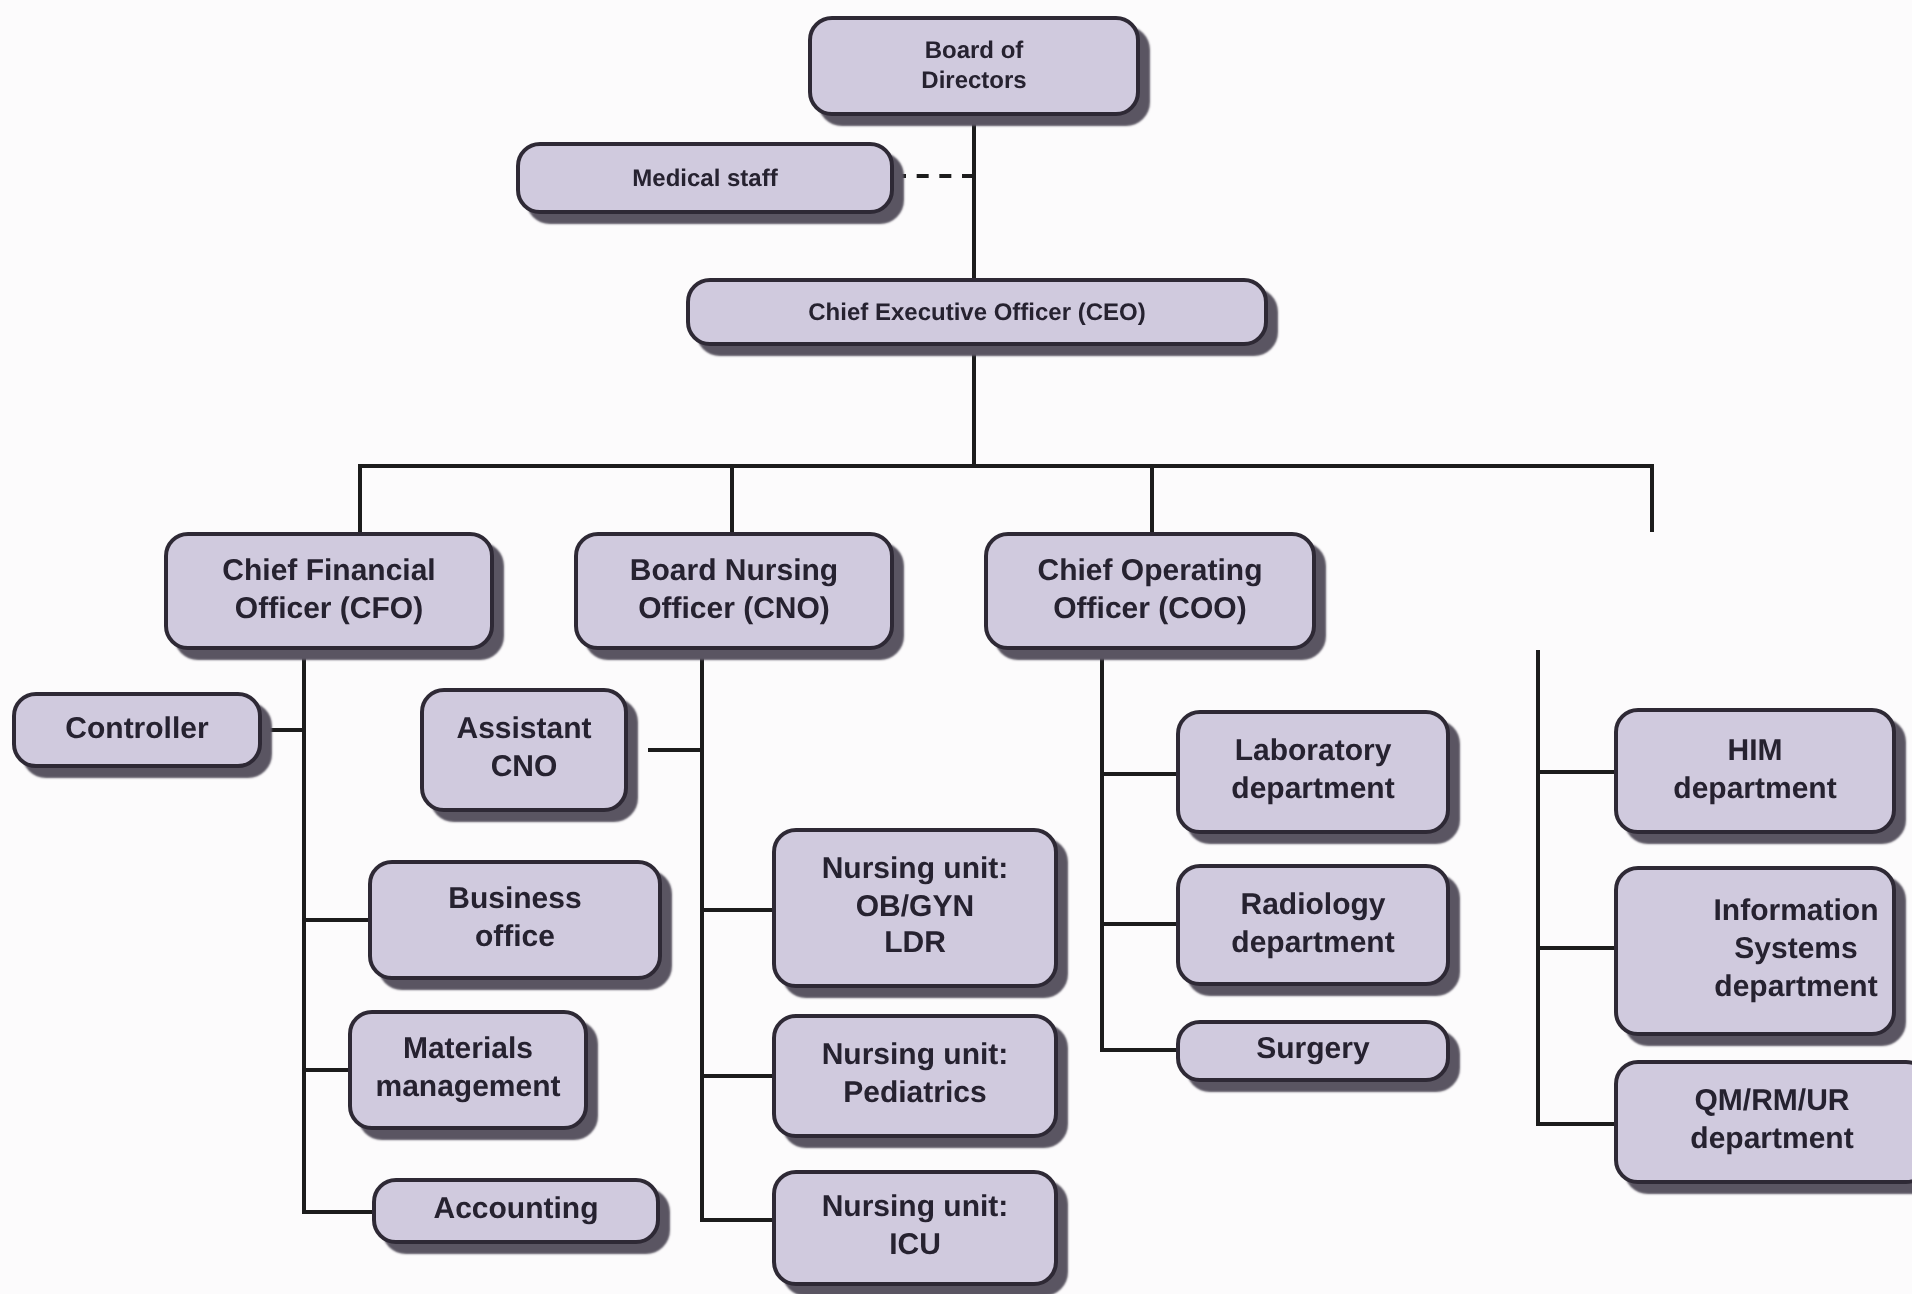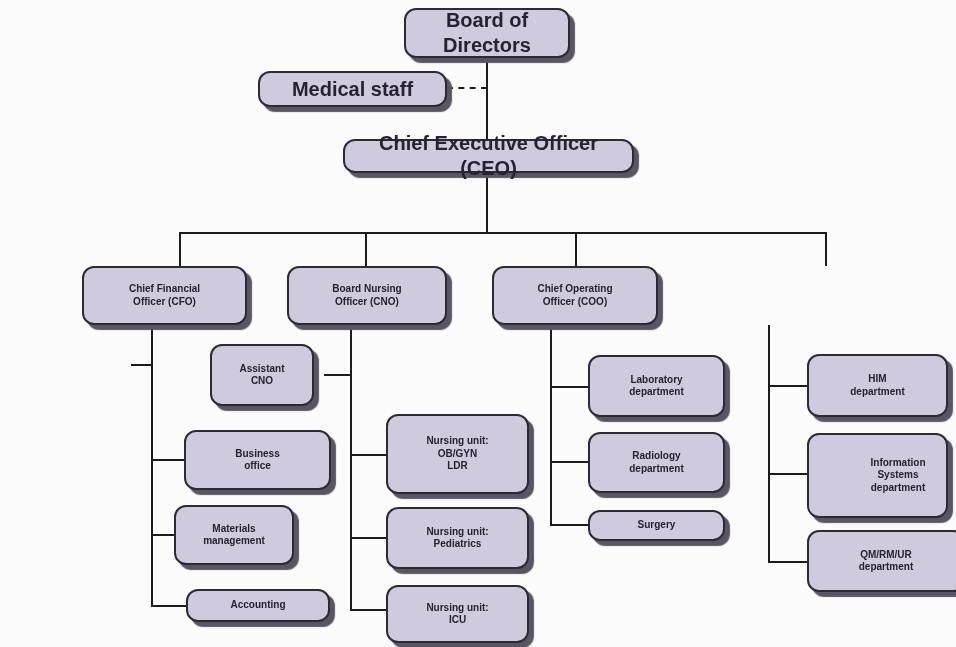--- a/index.html
+++ b/index.html
@@ -29,25 +29,25 @@
     border:2px solid var(--box-border);
     border-radius:12px;
     box-shadow:5px 5px 1px var(--box-shadow);
     display:flex;
     align-items:center;
     justify-content:center;
     text-align:center;
     white-space:pre-line;
     color:var(--text);
     font-weight:700;
-    font-size:10px;
+    font-size:15px;
     line-height:1.25;
     padding:2px 6px;
   }
-  .node.big{font-size:20px;}
+  .node.big{font-size:12px;}
   .ln{
     position:absolute;
     background:var(--line);
   }
   .ln.dash{
     background:transparent;
     border-top:2px dashed var(--line);
   }
 </style>
 </head>
@@ -91,20 +91,21 @@
   <div class="node big" style="left:258px;top:71px;width:189px;height:36px;">Medical staff</div>
   <div class="node big" style="left:343px;top:139px;width:291px;height:34px;">Chief Executive Officer (CEO)</div>
 
   <div class="node" style="left:82px;top:266px;width:165px;height:59px;">Chief Financial
 Officer (CFO)</div>
   <div class="node" style="left:287px;top:266px;width:160px;height:59px;">Board Nursing
 Officer (CNO)</div>
   <div class="node" style="left:492px;top:266px;width:166px;height:59px;">Chief Operating
 Officer (COO)</div>
 
+  <div class="node" style="left:6px;top:346px;width:125px;height:38px;">Controller</div>
   <div class="node" style="left:184px;top:430px;width:147px;height:60px;">Business
 office</div>
   <div class="node" style="left:174px;top:505px;width:120px;height:60px;">Materials
 management</div>
   <div class="node" style="left:186px;top:589px;width:144px;height:33px;">Accounting</div>
 
   <div class="node" style="left:210px;top:344px;width:104px;height:62px;">Assistant
 CNO</div>
   <div class="node" style="left:386px;top:414px;width:143px;height:80px;">Nursing unit:
 OB/GYN

